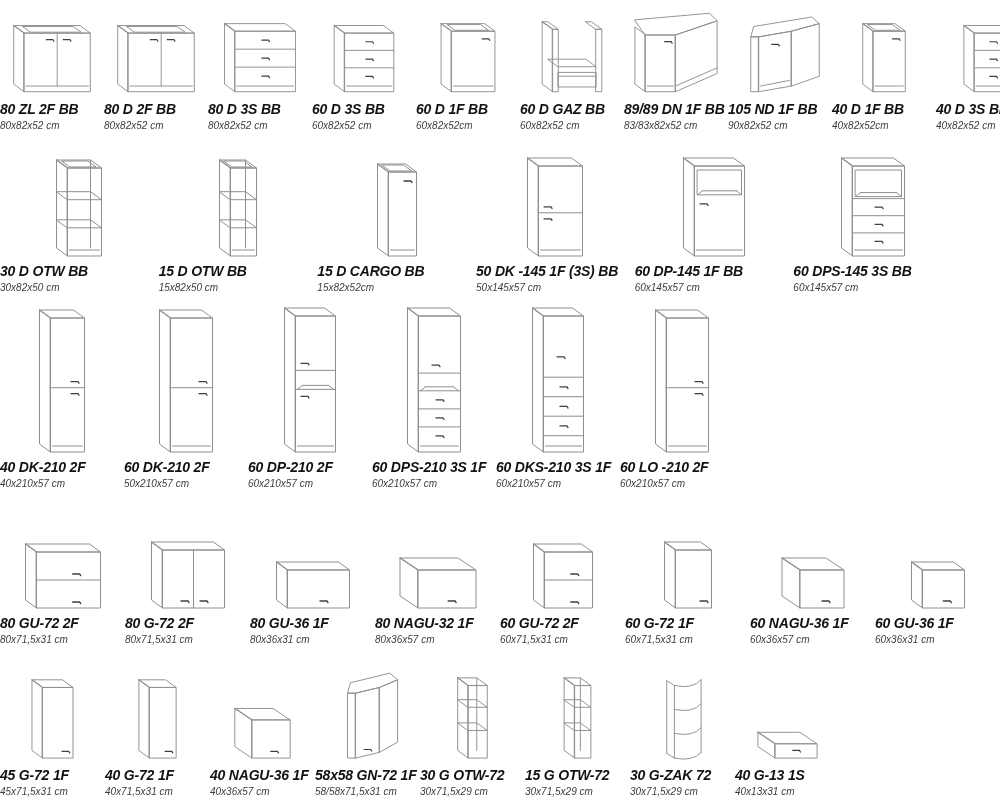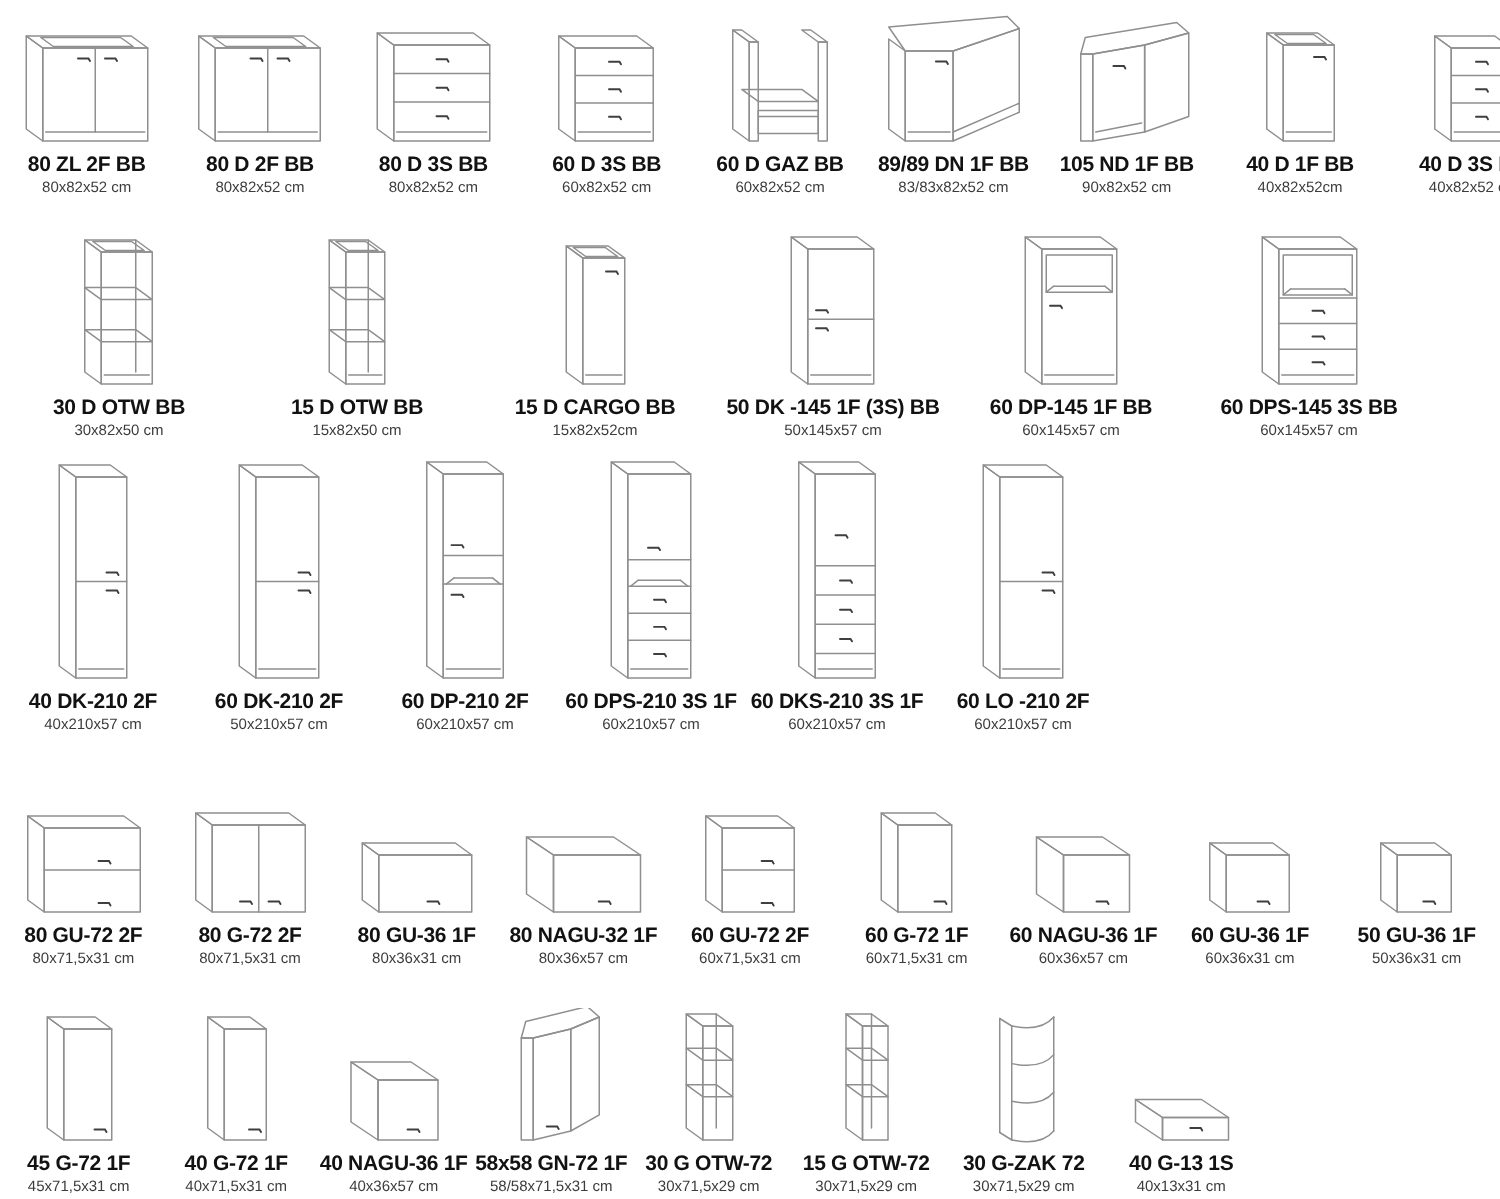--- a/index.html
+++ b/index.html
@@ -7,21 +7,21 @@
     width:1000px;height:799px;overflow:hidden;background:#ffffff;
     font-family:"Liberation Sans","DejaVu Sans",sans-serif;
   }
   #catalog{width:1000px;height:799px;position:relative;overflow:hidden;}
   .row{display:flex;align-items:flex-end;}
   .row-1{width:1040px;margin-top:6px;}
   .row-2{width:952px;margin-top:24px;}
   .row-3{width:744px;margin-top:12px;}
   .row-4{width:1000px;margin-top:46px;}
   .row-5{width:840px;margin-top:26px;}
-  .cell{flex:1 1 0;min-width:0;display:flex;flex-direction:column;align-items:center;}
+  .cell{flex:1 1 0;min-width:0;display:flex;flex-direction:column;font-style:italic;}
   .fig{display:flex;align-items:flex-end;justify-content:center;}
   .fig svg{display:block;}
   .code{
     font-weight:bold;font-size:14px;color:#121212;line-height:17px;
     white-space:nowrap;margin-top:3px;letter-spacing:-0.2px;
   }
   .dims{
     font-size:10px;color:#3c3c3c;line-height:13px;white-space:nowrap;margin-top:1px;
   }
 </style>
@@ -109,20 +109,38 @@
             </g>
           </svg>
         </div>
         <div class="code">60 D 3S BB</div>
         <div class="dims">60x82x52 cm</div>
       </div>
       <div class="cell">
         <div class="fig" style="height: 92px;">
           <svg width="110" height="92" viewBox="0 0 110 92" xmlns="http://www.w3.org/2000/svg">
             <g fill="none" stroke="#8f8f8f" stroke-width="1" stroke-linejoin="round" stroke-linecap="round">
+              <path d="M37.5,24.0L37.5,88.0L26.5,80.0L26.5,16.0Z"></path>
+              <path d="M37.5,24.0L83.5,24.0L72.5,16.0L26.5,16.0Z"></path>
+              <path d="M41.7,23.0L76.7,23.0L68.3,17.0L33.3,17.0Z"></path>
+              <path d="M37.5,24.0L83.5,24.0L83.5,88.0L37.5,88.0Z"></path>
+              <path d="M39.5,82.0L81.5,82.0"></path>
+            </g>
+            <g fill="none" stroke="#3f3f3f" stroke-width="1.3" stroke-linecap="round">
+              <path d="M70,32h7l1,1.6"></path>
+            </g>
+          </svg>
+        </div>
+        <div class="code">60 D 1F BB</div>
+        <div class="dims">60x82x52cm</div>
+      </div>
+      <div class="cell">
+        <div class="fig" style="height: 92px;">
+          <svg width="110" height="92" viewBox="0 0 110 92" xmlns="http://www.w3.org/2000/svg">
+            <g fill="none" stroke="#8f8f8f" stroke-width="1" stroke-linejoin="round" stroke-linecap="round">
               <path d="M34.5,22.0L40.5,22.0L40.5,88.0L34.5,88.0Z"></path>
               <path d="M34.5,22.0L40.5,22.0L29.5,14.0L23.5,14.0Z"></path>
               <path d="M34.5,22.0L34.5,88.0L23.5,80.0L23.5,14.0Z"></path>
               <path d="M80.5,22.0L86.5,22.0L86.5,88.0L80.5,88.0Z"></path>
               <path d="M80.5,22.0L86.5,22.0L75.5,14.0L69.5,14.0Z"></path>
               <path d="M40.5,61.6L80.5,61.6L69.5,53.6L29.5,53.6Z"></path>
               <path d="M40.5,67.6L80.5,67.6L80.5,83.0L40.5,83.0Z"></path>
               <path d="M40.5,71.6L80.5,71.6"></path>
             </g>
             <g fill="none" stroke="#3f3f3f" stroke-width="1.3" stroke-linecap="round"></g>
@@ -593,36 +611,20 @@
               <path d="M39.5,34.0L81.5,34.0L81.5,72.0L39.5,72.0Z"></path>
             </g>
             <g fill="none" stroke="#3f3f3f" stroke-width="1.3" stroke-linecap="round">
               <path d="M60.36,65h7l1,1.6"></path>
             </g>
           </svg>
         </div>
         <div class="code">60 GU-36 1F</div>
         <div class="dims">60x36x31 cm</div>
       </div>
-      <div class="cell">
-        <div class="fig" style="height: 76px;">
-          <svg width="110" height="76" viewBox="0 0 110 76" xmlns="http://www.w3.org/2000/svg">
-            <g fill="none" stroke="#8f8f8f" stroke-width="1" stroke-linejoin="round" stroke-linecap="round">
-              <path d="M42.5,34.0L42.5,72.0L31.5,64.0L31.5,26.0Z"></path>
-              <path d="M42.5,34.0L78.5,34.0L67.5,26.0L31.5,26.0Z"></path>
-              <path d="M42.5,34.0L78.5,34.0L78.5,72.0L42.5,72.0Z"></path>
-            </g>
-            <g fill="none" stroke="#3f3f3f" stroke-width="1.3" stroke-linecap="round">
-              <path d="M59.879999999999995,65h7l1,1.6"></path>
-            </g>
-          </svg>
-        </div>
-        <div class="code">50 GU-36 1F</div>
-        <div class="dims">50x36x31 cm</div>
-      </div>
     </div>
     <div class="row row-5">
       <div class="cell">
         <div class="fig" style="height: 92px;">
           <svg width="110" height="92" viewBox="0 0 110 92" xmlns="http://www.w3.org/2000/svg">
             <g fill="none" stroke="#8f8f8f" stroke-width="1" stroke-linejoin="round" stroke-linecap="round">
               <path d="M44.5,14.0L44.5,88.0L33.5,80.0L33.5,6.0Z"></path>
               <path d="M44.5,14.0L76.5,14.0L65.5,6.0L33.5,6.0Z"></path>
               <path d="M44.5,14.0L76.5,14.0L76.5,88.0L44.5,88.0Z"></path>
             </g>

